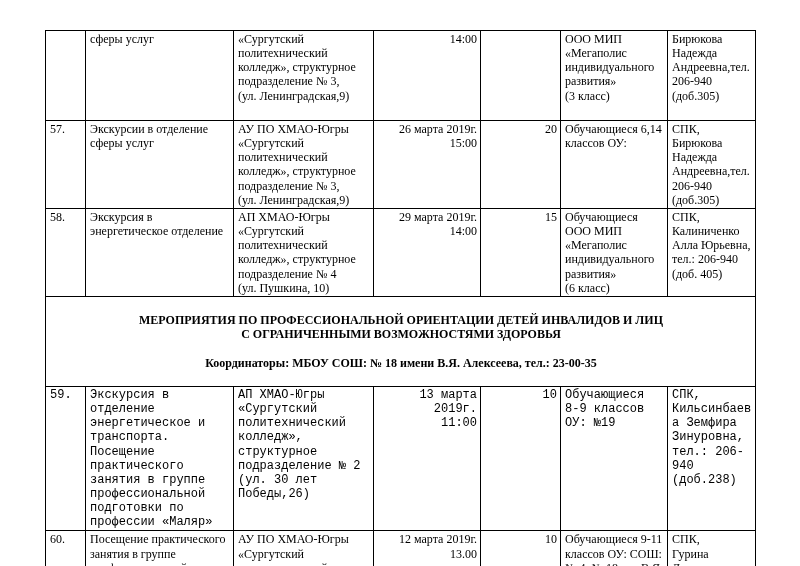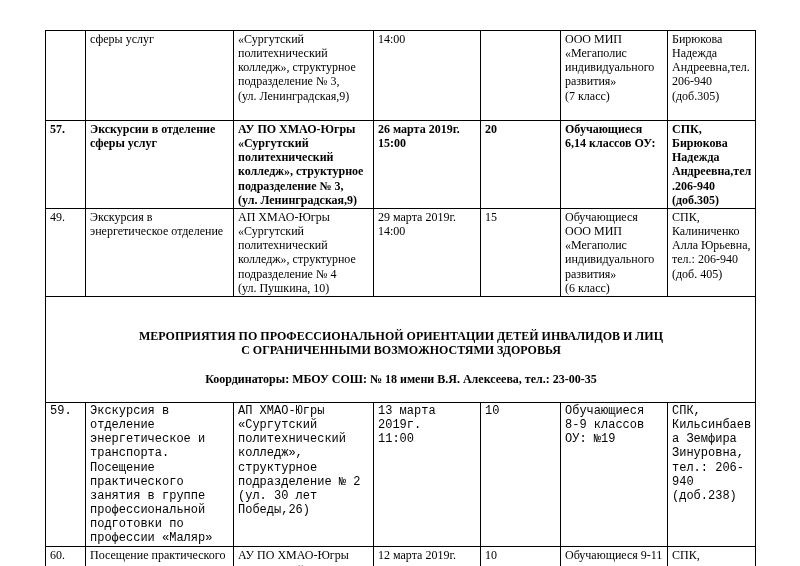--- a/index.html
+++ b/index.html
@@ -19,28 +19,28 @@
   table.doc td {
     border: 1px solid #000;
     vertical-align: top;
     padding: 1px 3px 1px 4px;
     font-size: 12px;
     line-height: 1.18;
     white-space: pre-line;
     overflow-wrap: break-word;
   }
   td.c-num { padding-left: 7px; }
-  td.c-date, td.c-count { text-align: left; }
+  td.c-date, td.c-count { text-align: right; }
   tr.section-row td {
     text-align: center;
     font-weight: bold;
     padding-top: 2px;
     padding-bottom: 2px;
   }
-  .section-title { white-space: pre-line; margin-top: 16px; }
+  .section-title { white-space: pre-line; }
   .section-coordinators { white-space: pre-line; }
 </style>
 </head>
 <body>
 
 <table class="doc">
   <colgroup>
     <col style="width:40px">
     <col style="width:148px">
     <col style="width:140px">
@@ -52,39 +52,39 @@
   <tbody>
 
     <tr style="height:90px;">
       <td class="c-num"></td>
       <td class="c-event">сферы услуг</td>
       <td class="c-place">«Сургутский политехнический колледж», структурное подразделение № 3,
 (ул. Ленинградская,9)</td>
       <td class="c-date">14:00</td>
       <td class="c-count"></td>
       <td class="c-part">ООО МИП «Мегаполис индивидуального развития»
-(7 класс)</td>
+(3 класс)</td>
       <td class="c-cont">Бирюкова Надежда Андреевна,тел.206-940 (доб.305)</td>
     </tr>
 
-    <tr style="height:76px;font-weight:bold;">
+    <tr style="height:76px;">
       <td class="c-num">57.</td>
       <td class="c-event">Экскурсии в отделение сферы услуг</td>
       <td class="c-place">АУ ПО ХМАО-Югры «Сургутский политехнический колледж», структурное подразделение № 3,
 (ул. Ленинградская,9)</td>
       <td class="c-date">26 марта 2019г.
 15:00</td>
       <td class="c-count">20</td>
       <td class="c-part">Обучающиеся 6,14 классов ОУ:</td>
       <td class="c-cont">СПК,
 Бирюкова Надежда Андреевна,тел.206-940 (доб.305)</td>
     </tr>
 
     <tr style="height:88px;">
-      <td class="c-num">49.</td>
+      <td class="c-num">58.</td>
       <td class="c-event">Экскурсия в энергетическое отделение</td>
       <td class="c-place">АП ХМАО-Югры «Сургутский политехнический колледж», структурное подразделение № 4
 (ул. Пушкина, 10)</td>
       <td class="c-date">29 марта 2019г.
 14:00</td>
       <td class="c-count">15</td>
       <td class="c-part">Обучающиеся ООО МИП «Мегаполис индивидуального развития»
 (6 класс)</td>
       <td class="c-cont">СПК,
 Калиниченко Алла Юрьевна, тел.: 206-940 (доб. 405)</td>

